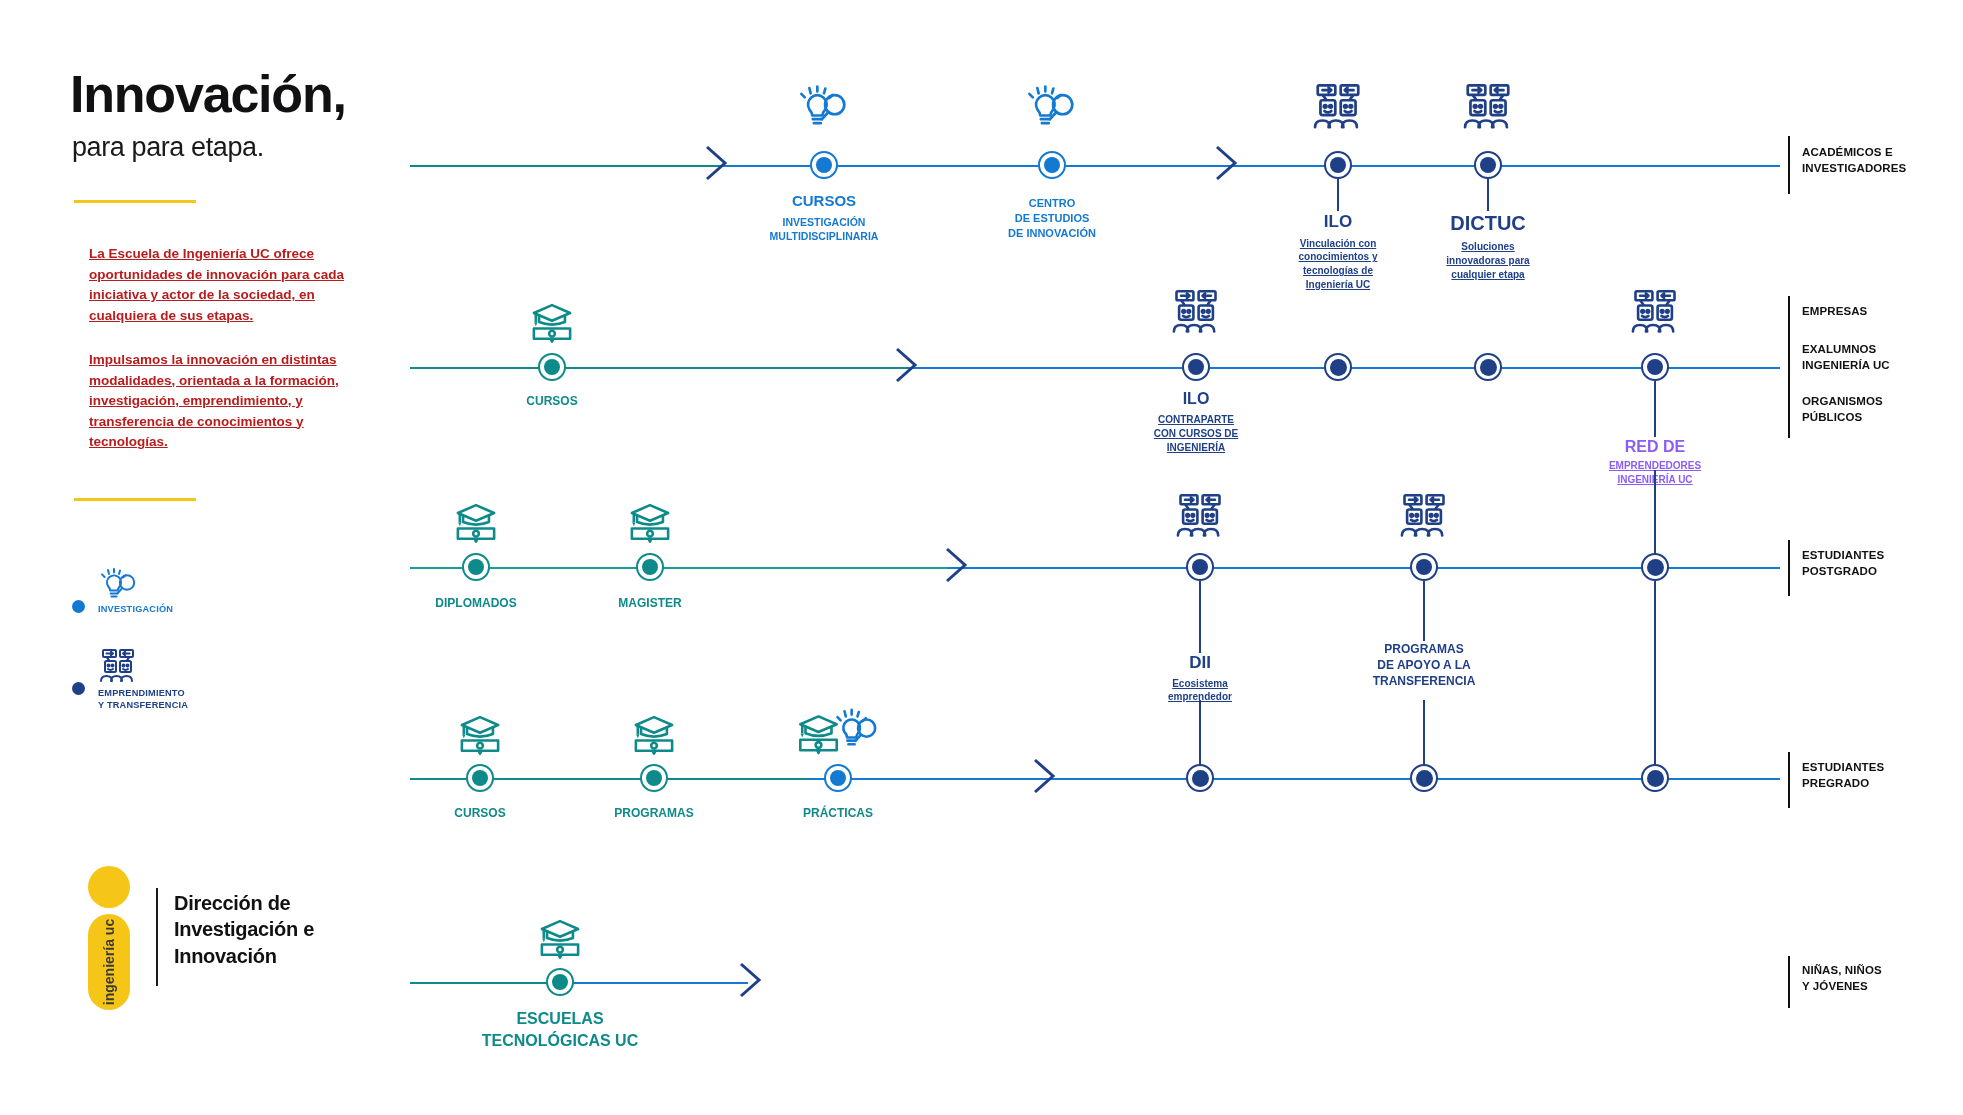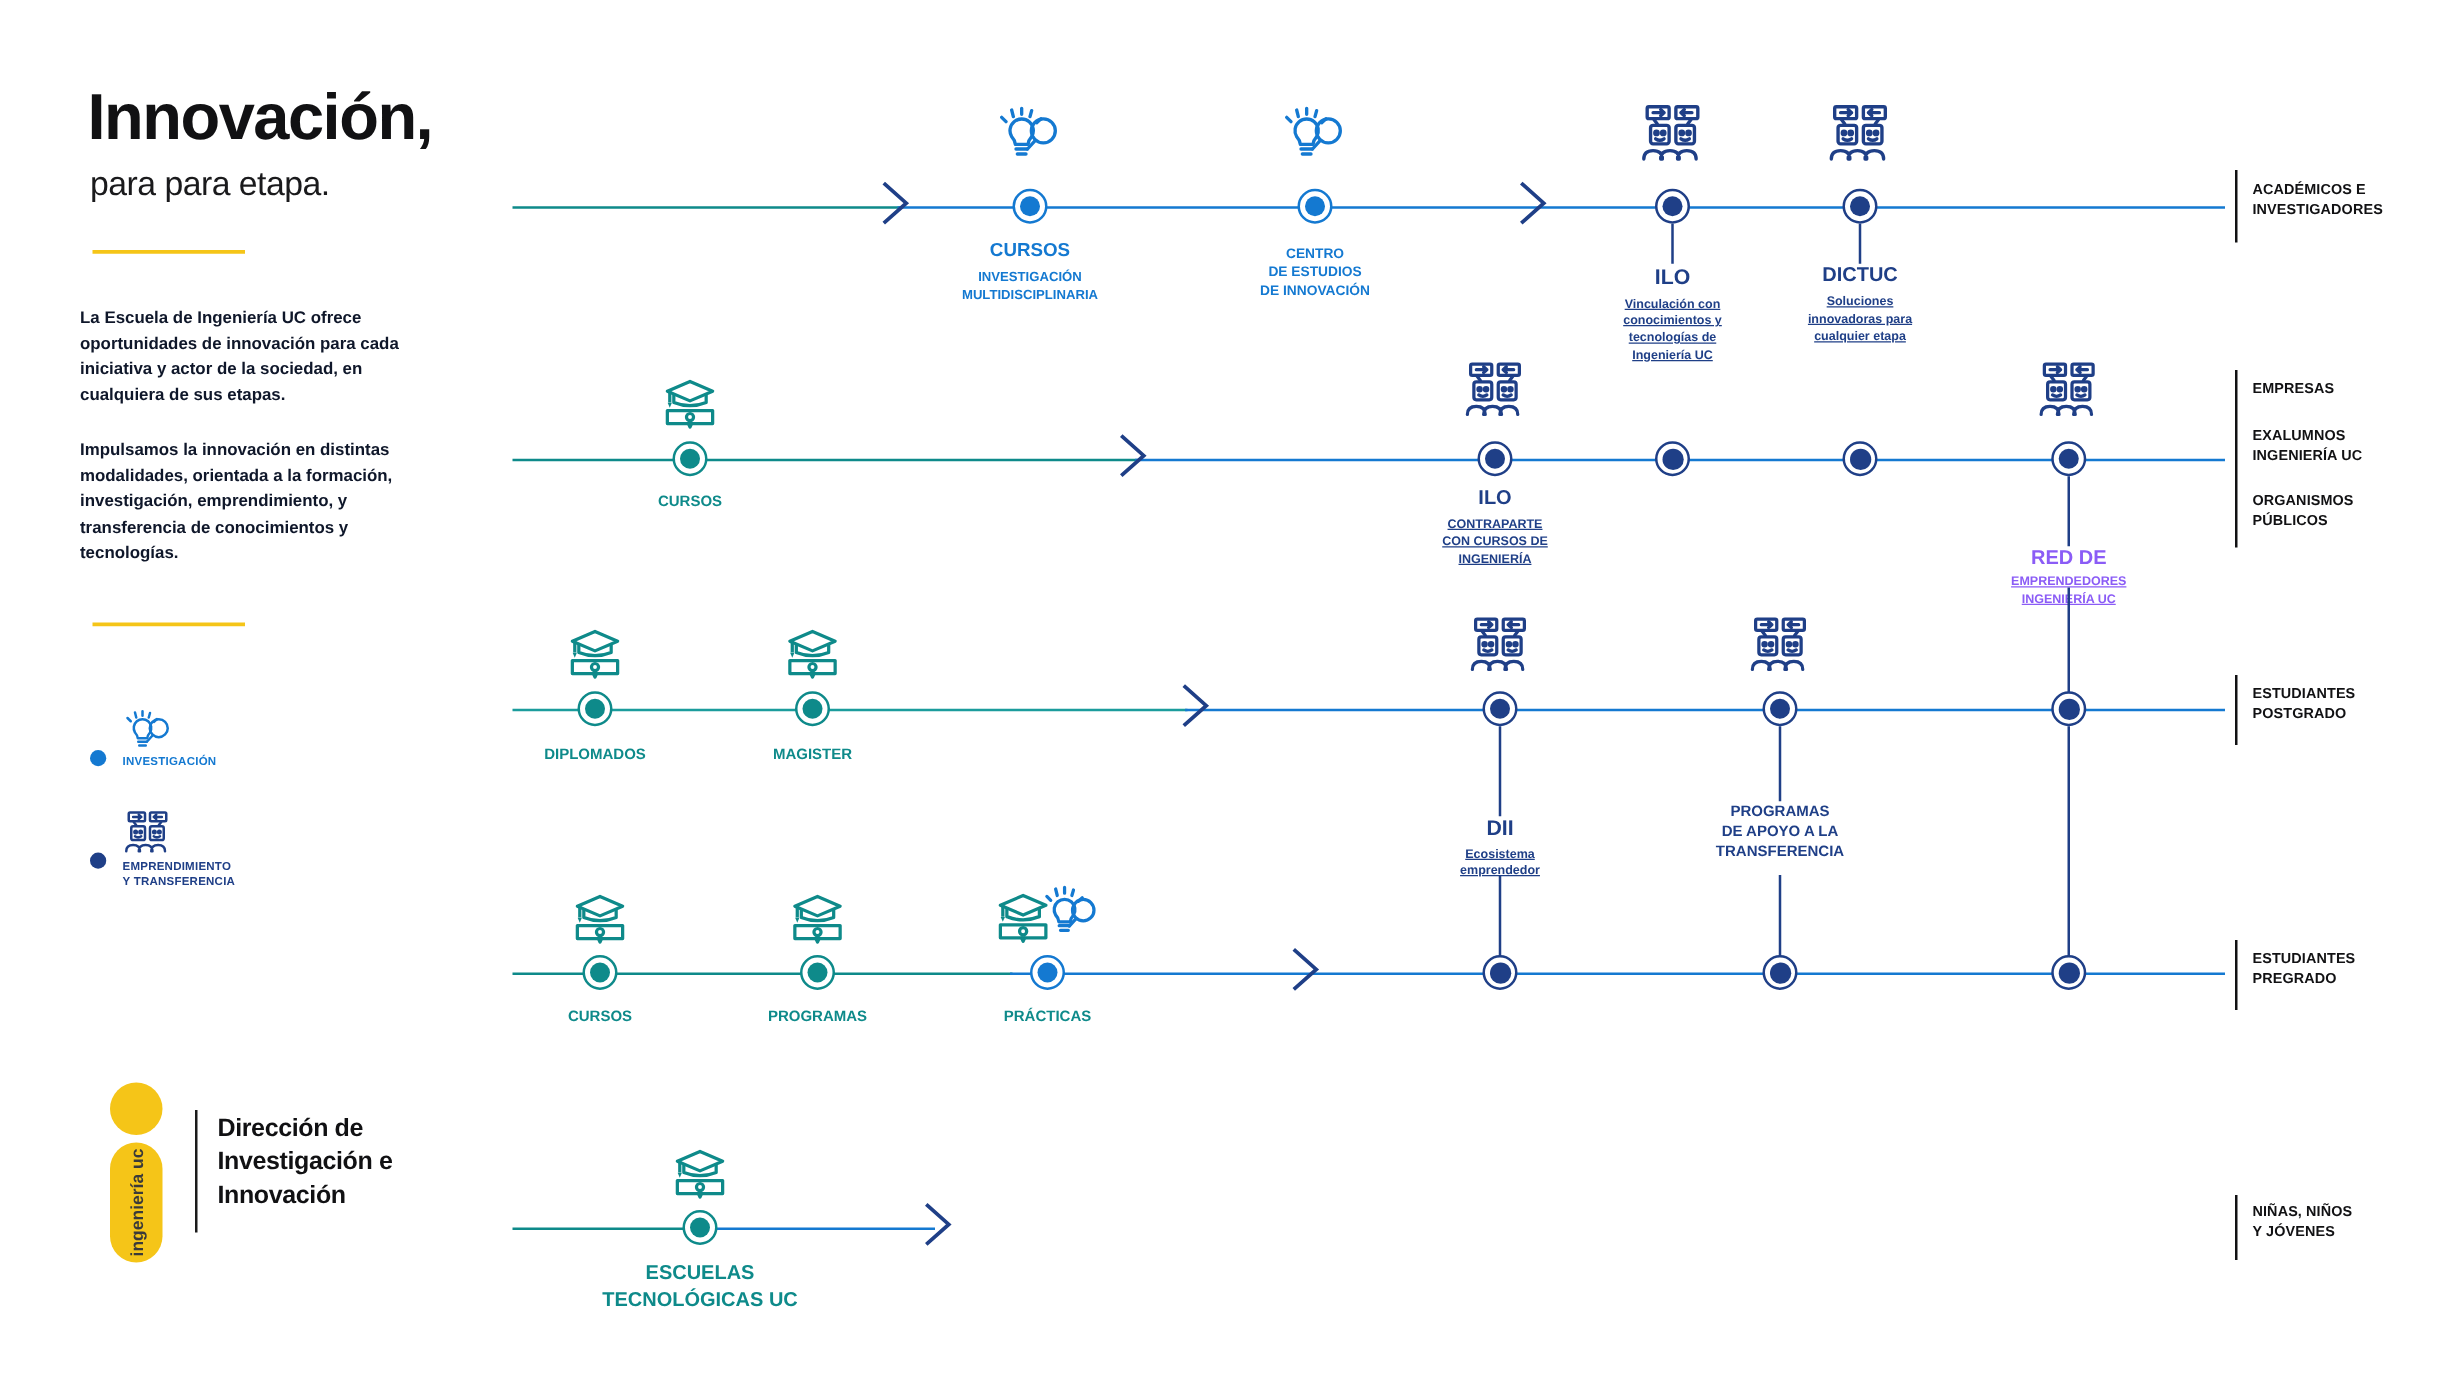--- a/index.html
+++ b/index.html
@@ -22,23 +22,23 @@
     font-size: 27px; font-weight: 400; color: #1a1a1c;
     letter-spacing: -0.4px;
   }
   .rule-yellow {
     position: absolute; background: #f5c518; height: 3px; width: 122px;
   }
   .rule-y1 { left: 74px; top: 200px; }
   .rule-y2 { left: 74px; top: 498px; }
 
   .body-para {
-    position: absolute; left: 64px;
-    font-size: 13.5px; font-weight: 700; color: #0f172a;
-    line-height: 1.52; width: 260px;
+    position: absolute; left: 89px;
+    font-size: 13.5px; font-weight: 700; color: #b91c1c;
+    line-height: 1.52; width: 260px; text-decoration: underline;
   }
   .para1 { top: 244px; }
   .para2 { top: 350px; }
 
   
   .legend { position: absolute; left: 72px; top: 560px; width: 260px; }
   .legend-row { position: relative; height: 68px; }
   .legend-dot {
     position: absolute; left: 0; top: 32px;
     width: 13px; height: 13px; border-radius: 50%;
@@ -277,21 +277,21 @@
           <circle cx="25.5" cy="17.5" r="1"></circle>
           <circle cx="29.5" cy="17.5" r="1"></circle>
           <path d="M10 21 q2.5 1.8 5 0 M25 21 q2.5 1.8 5 0"></path>
           <path d="M3 33 q0 -5 5.5 -5 q5.5 0 5.5 5 M13 33 q0 -5 5.5 -5 q5.5 0 5.5 5 M23 33 q0 -5 5.5 -5 q5.5 0 5.5 5"></path>
         </g>
       </svg>
   </div>
   <div class="node ring" style="left:1488px; top:165px; color:#1f3f87"></div>
   <div class="vstem" style="left:1487px; top:179px; height:32px; background:#1f3f87"></div>
   <div class="node-label" style="left:1488px; top:212px; color:#1f3f87">
-    <div class="lbl-strong" style="font-size:16px">DICTUC</div>
+    <div class="lbl-strong" style="font-size:20px">DICTUC</div>
     <div class="lbl-mini" style="white-space:pre-line; margin-top:5px">Soluciones
 innovadoras para
 cualquier etapa</div>
   </div>
 
   <div class="track" style="left:410px; top:367px; width:500px; background:#0e8a8a"></div>
   <div class="track" style="left:908px; top:367px; width:872px; background:#1479d1"></div>
 
   <div class="arrow" style="left:908px; top:367px">
     <svg width="26" height="36" viewBox="0 0 26 36">

